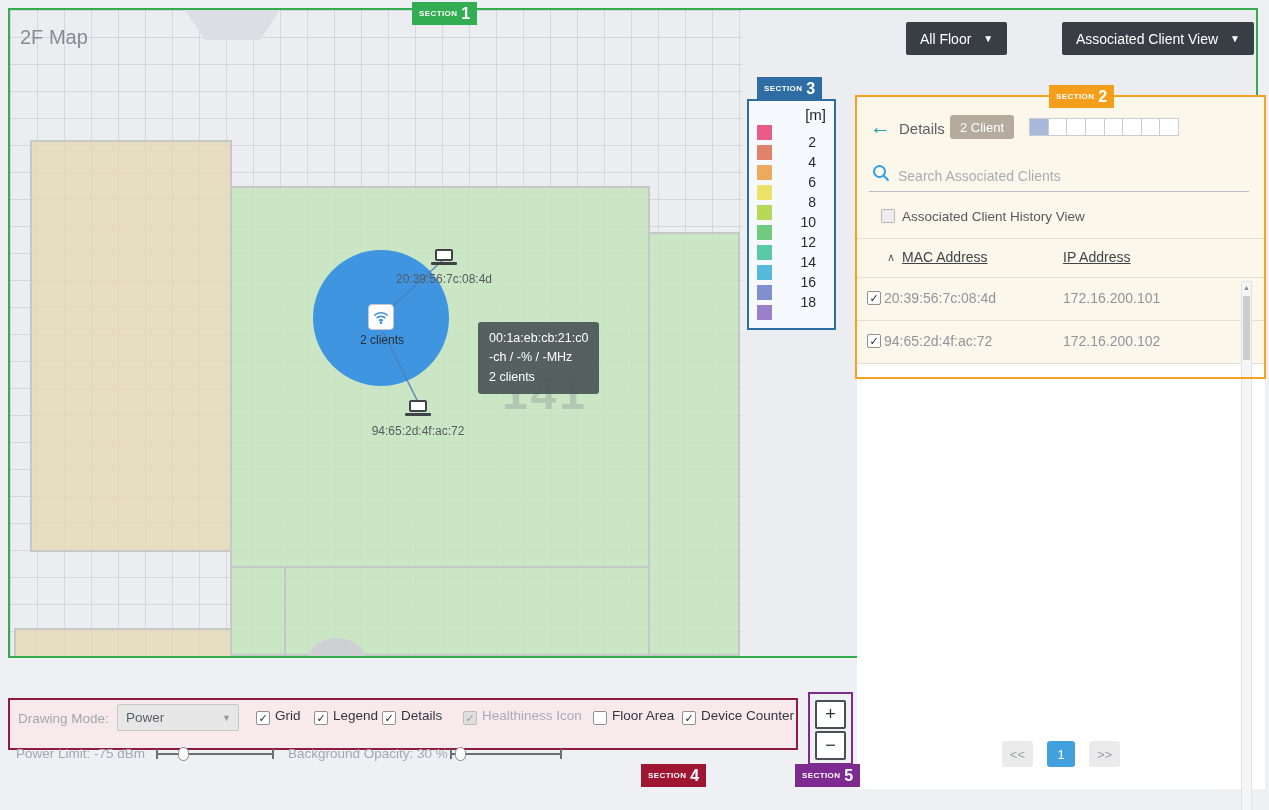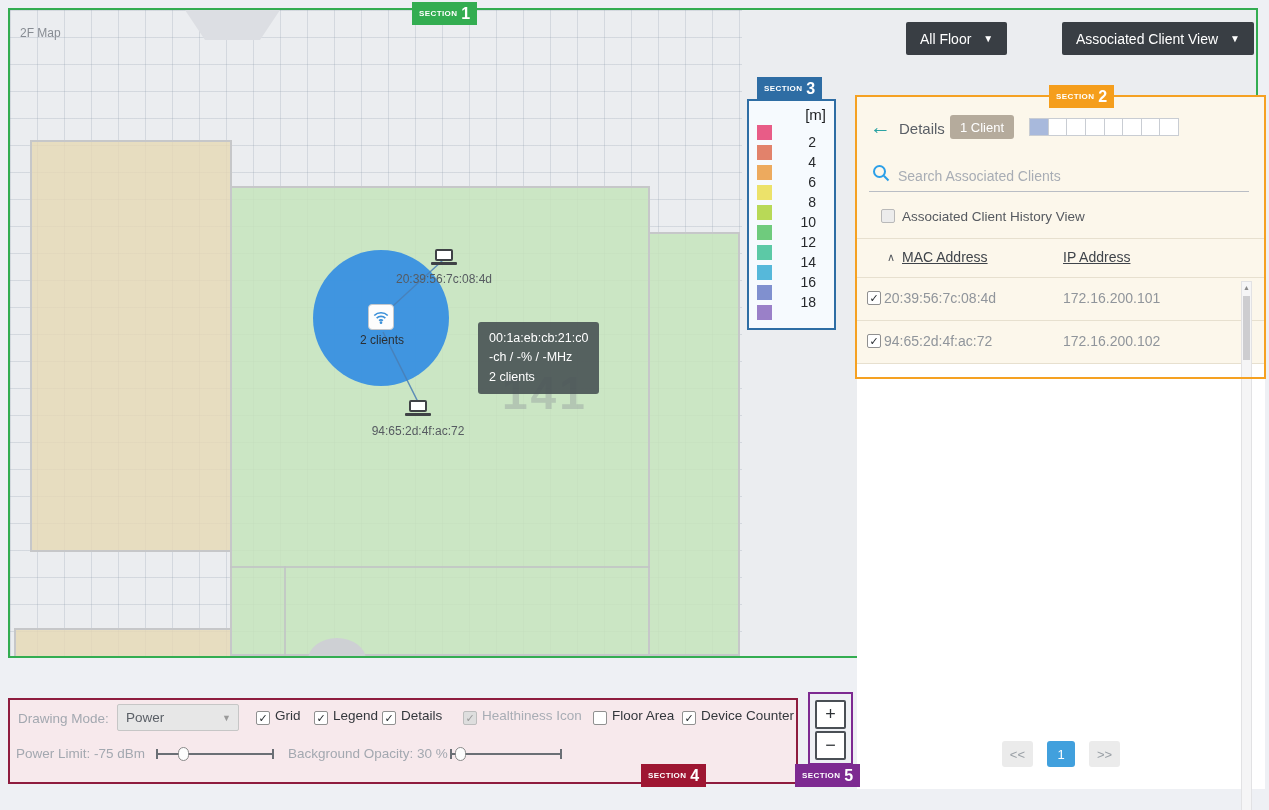--- a/index.html
+++ b/index.html
@@ -41,21 +41,21 @@
   .laptop { position:absolute; width:26px; }
   .laptop .scr { width:18px; height:12px; border:2px solid #3f4246; background:#fff; margin:0 auto; border-radius:2px; }
   .laptop .base { width:26px; height:3px; background:#3f4246; border-radius:1px; margin-top:1px; }
   .laptop-1 { left:421px; top:239px; }
   .laptop-2 { left:395px; top:390px; }
   .mac-label { position:absolute; width:200px; text-align:center; font-size:12px; color:#565b61; }
   .mac-1 { left:334px; top:262px; }
   .mac-2 { left:308px; top:414px; }
   .map-tooltip { position:absolute; left:468px; top:312px; background:rgba(72,82,84,.9); color:#fff;
                  font-size:12.5px; line-height:1.55; padding:7px 11px; border-radius:3px; white-space:nowrap; }
-  .map-title { position:absolute; left:10px; top:16px; font-size:12px; color:#878c93; }
+  .map-title { position:absolute; left:10px; top:16px; font-size:20px; color:#878c93; }
   .btn-blue { position:absolute; left:733px; top:12px; height:33px; padding:0 16px; background:#2a9fe8;
               color:#fff; font-size:14px; border-radius:3px; display:flex; align-items:center; cursor:pointer; }
   .btn-dark { position:absolute; top:12px; height:33px; padding:0 14px; background:#393e44; color:#fff;
               font-size:14px; border-radius:2px; display:flex; align-items:center; gap:12px; cursor:pointer; }
   .btn-all-radios { left:896px; }
   .btn-assoc-view { right:2px; }
   .caret { font-size:10px; line-height:1; }
 
   
   .legend-box { position:absolute; left:747px; top:99px; width:89px; height:231px;
@@ -103,21 +103,21 @@
   .scroll-up { top:2px; }
   .scroll-thumb { position:absolute; left:1px; top:14px; width:7px; height:64px; background:#cdcdd0; cursor:pointer; }
   .pagination { position:absolute; left:0; right:0; bottom:22px; display:flex; justify-content:center; gap:14px; }
   .pg-btn { min-width:28px; height:26px; padding:0 8px; display:flex; align-items:center; justify-content:center;
             background:#ebebeb; color:#9aa0a6; font-size:13px; border-radius:3px; cursor:pointer; }
   .pg-cur { background:#41a0dd; color:#fff; }
   .s2-frame { position:absolute; left:855px; top:95px; width:411px; height:284px;
               border:2px solid #f5a122; pointer-events:none; }
 
   
-  .s4-panel { position:absolute; left:8px; top:698px; width:790px; height:86px;
+  .s4-panel { position:absolute; left:8px; top:698px; width:790px; height:52px;
               background:#f7e9ec; border:2px solid #8e1c3e; }
   .s4-label { position:absolute; font-size:13.5px; color:#a3a8b0; }
   .dd { position:absolute; left:107px; top:4px; width:122px; height:27px; background:#e7e7e7;
         border:1px solid #c6c6c6; border-radius:2px; cursor:pointer; }
   .dd .val { position:absolute; left:8px; top:5px; font-size:13.5px; color:#5a5f66; }
   .dd .caret { position:absolute; right:7px; top:9px; font-size:9px; color:#9a9a9a; }
   .opt { position:absolute; top:11px; }
   .opt-label { position:absolute; top:8px; font-size:13.5px; color:#33373c; cursor:pointer; }
   .opt-label.dim { color:#a8adb5; }
   .slider { position:absolute; top:46px; height:16px; cursor:pointer; }
@@ -231,21 +231,21 @@
       <div>16</div>
       <div>18</div>
     </div>
   </div>
 
   <div class="details-panel">
     <div class="cream"></div>
 
     <div class="back-arrow">←</div>
     <div class="details-title">Details</div>
-    <div class="count-badge">1 Client</div>
+    <div class="count-badge">2 Client</div>
     <div class="meter">
       <div style="background: rgb(168, 185, 220);"></div>
       <div></div>
       <div></div>
       <div></div>
       <div></div>
       <div></div>
       <div></div>
       <div></div>
     </div>

